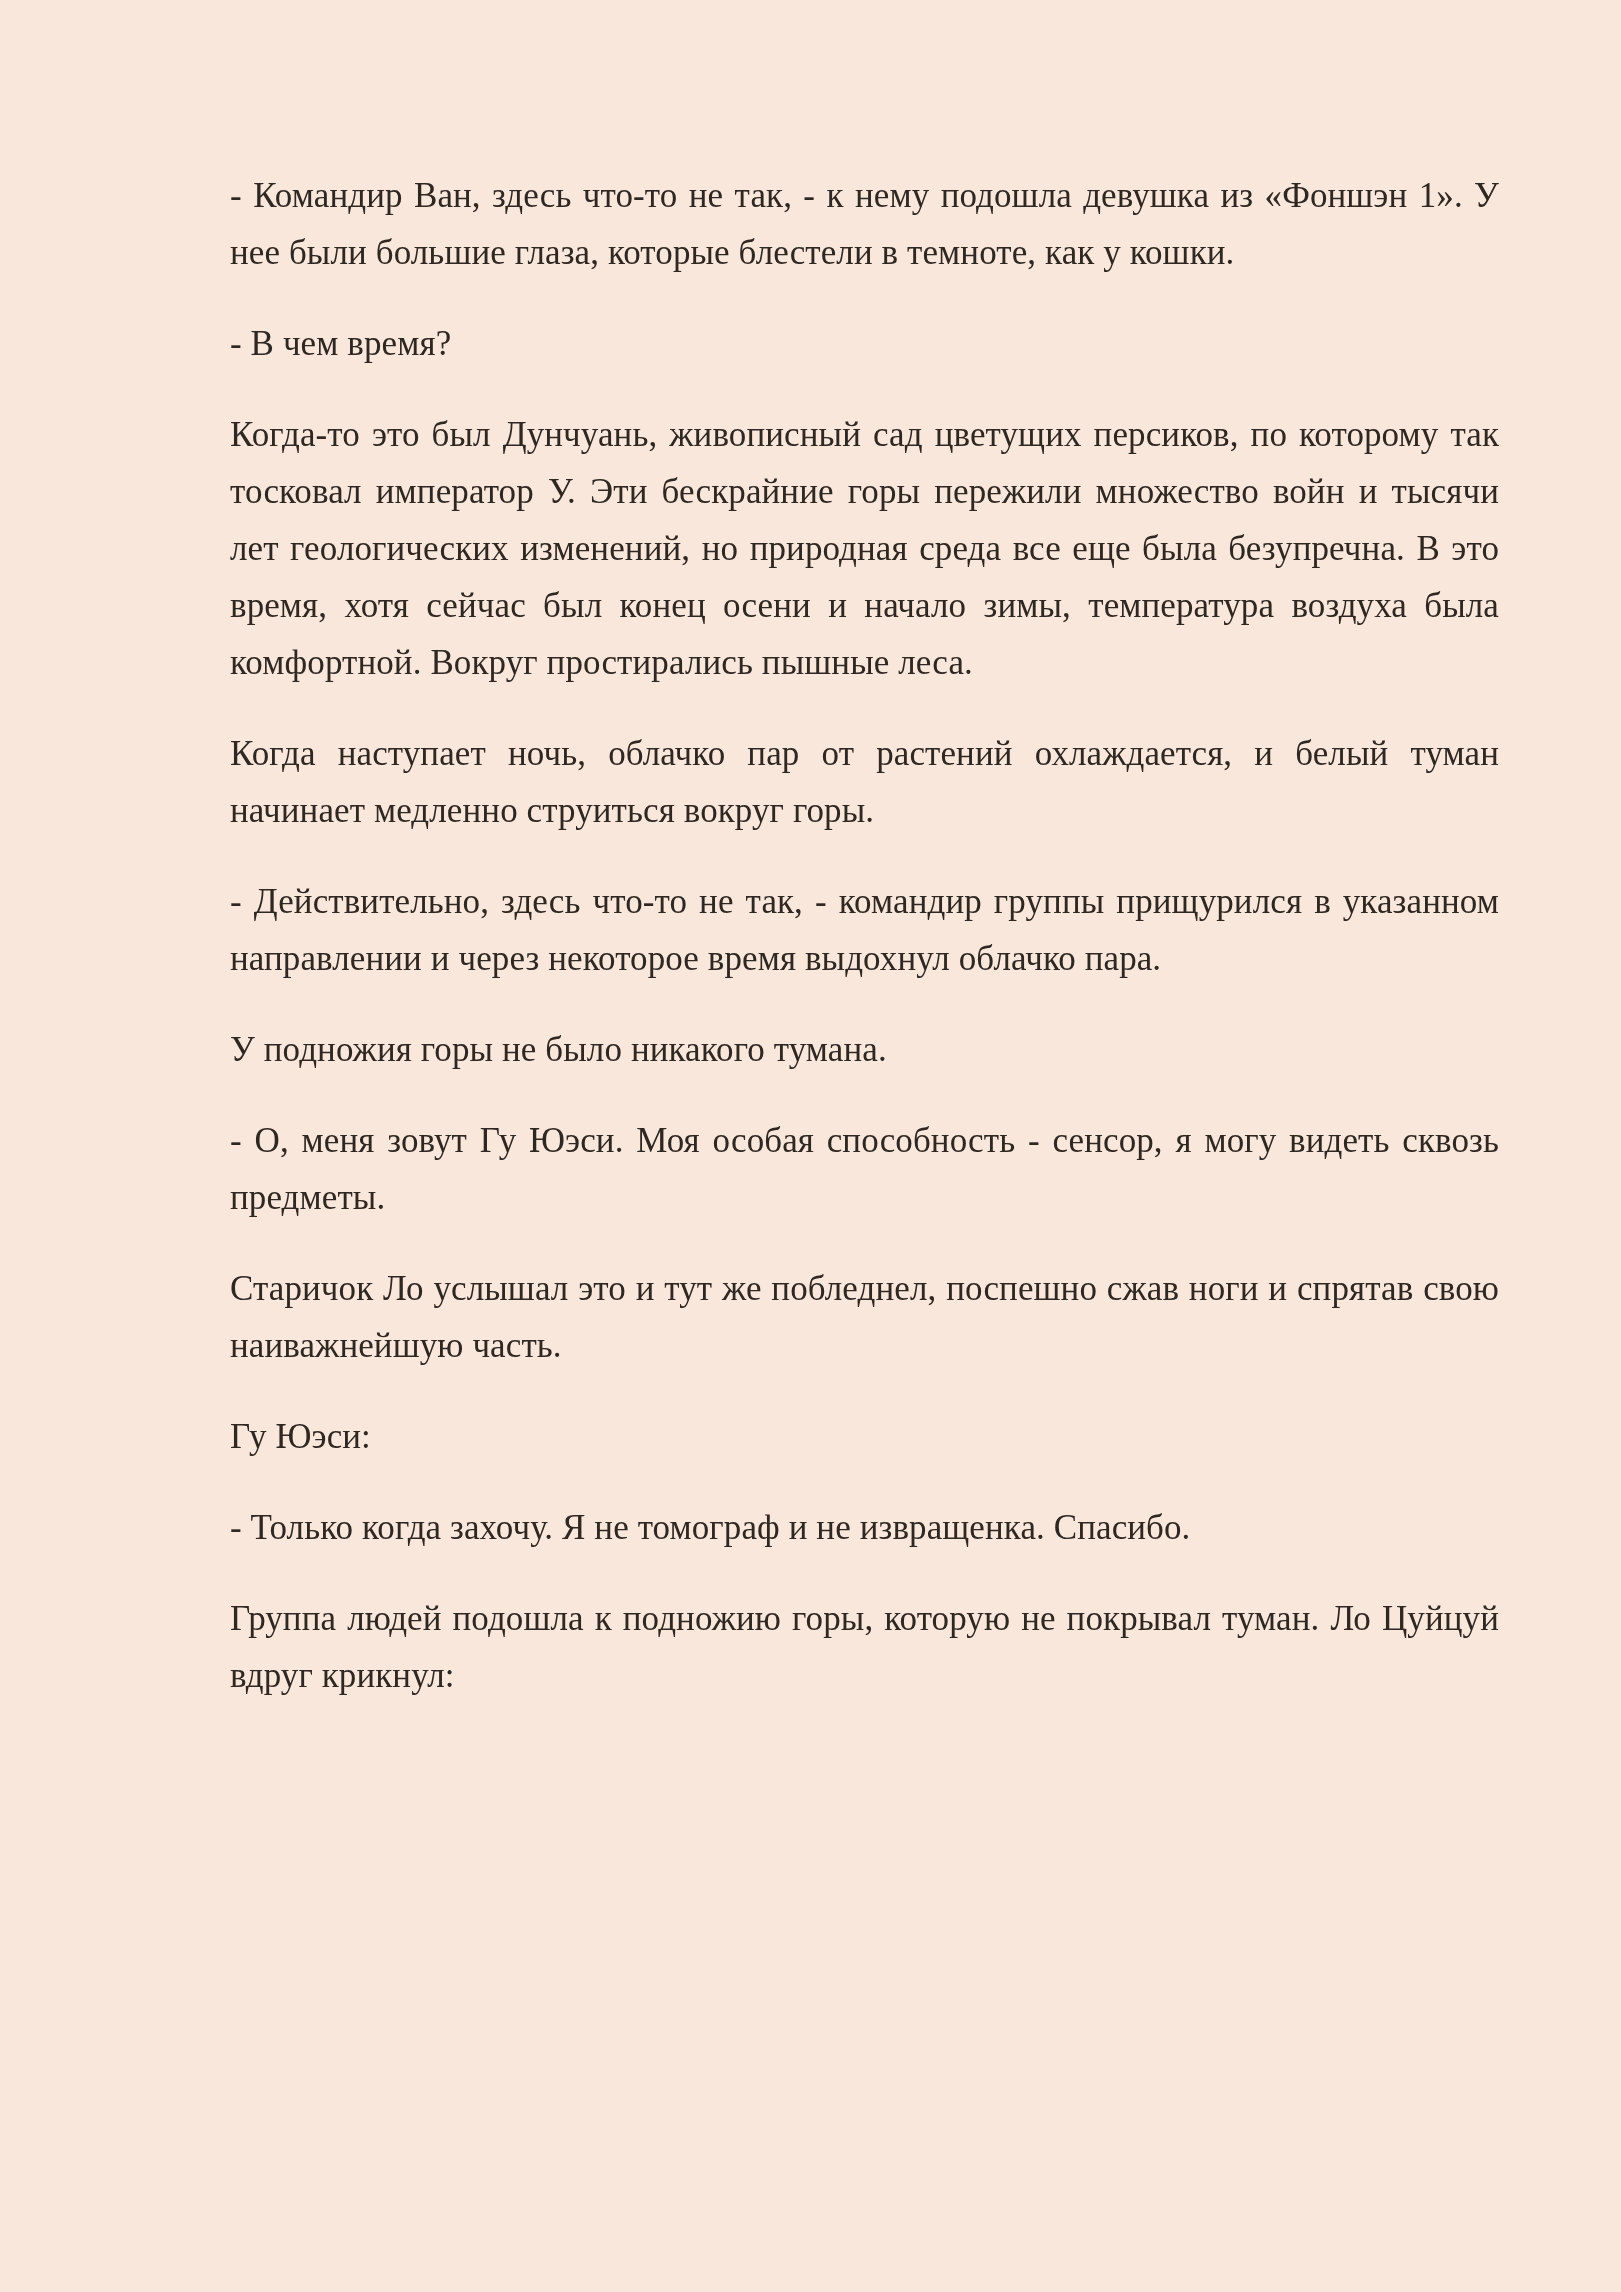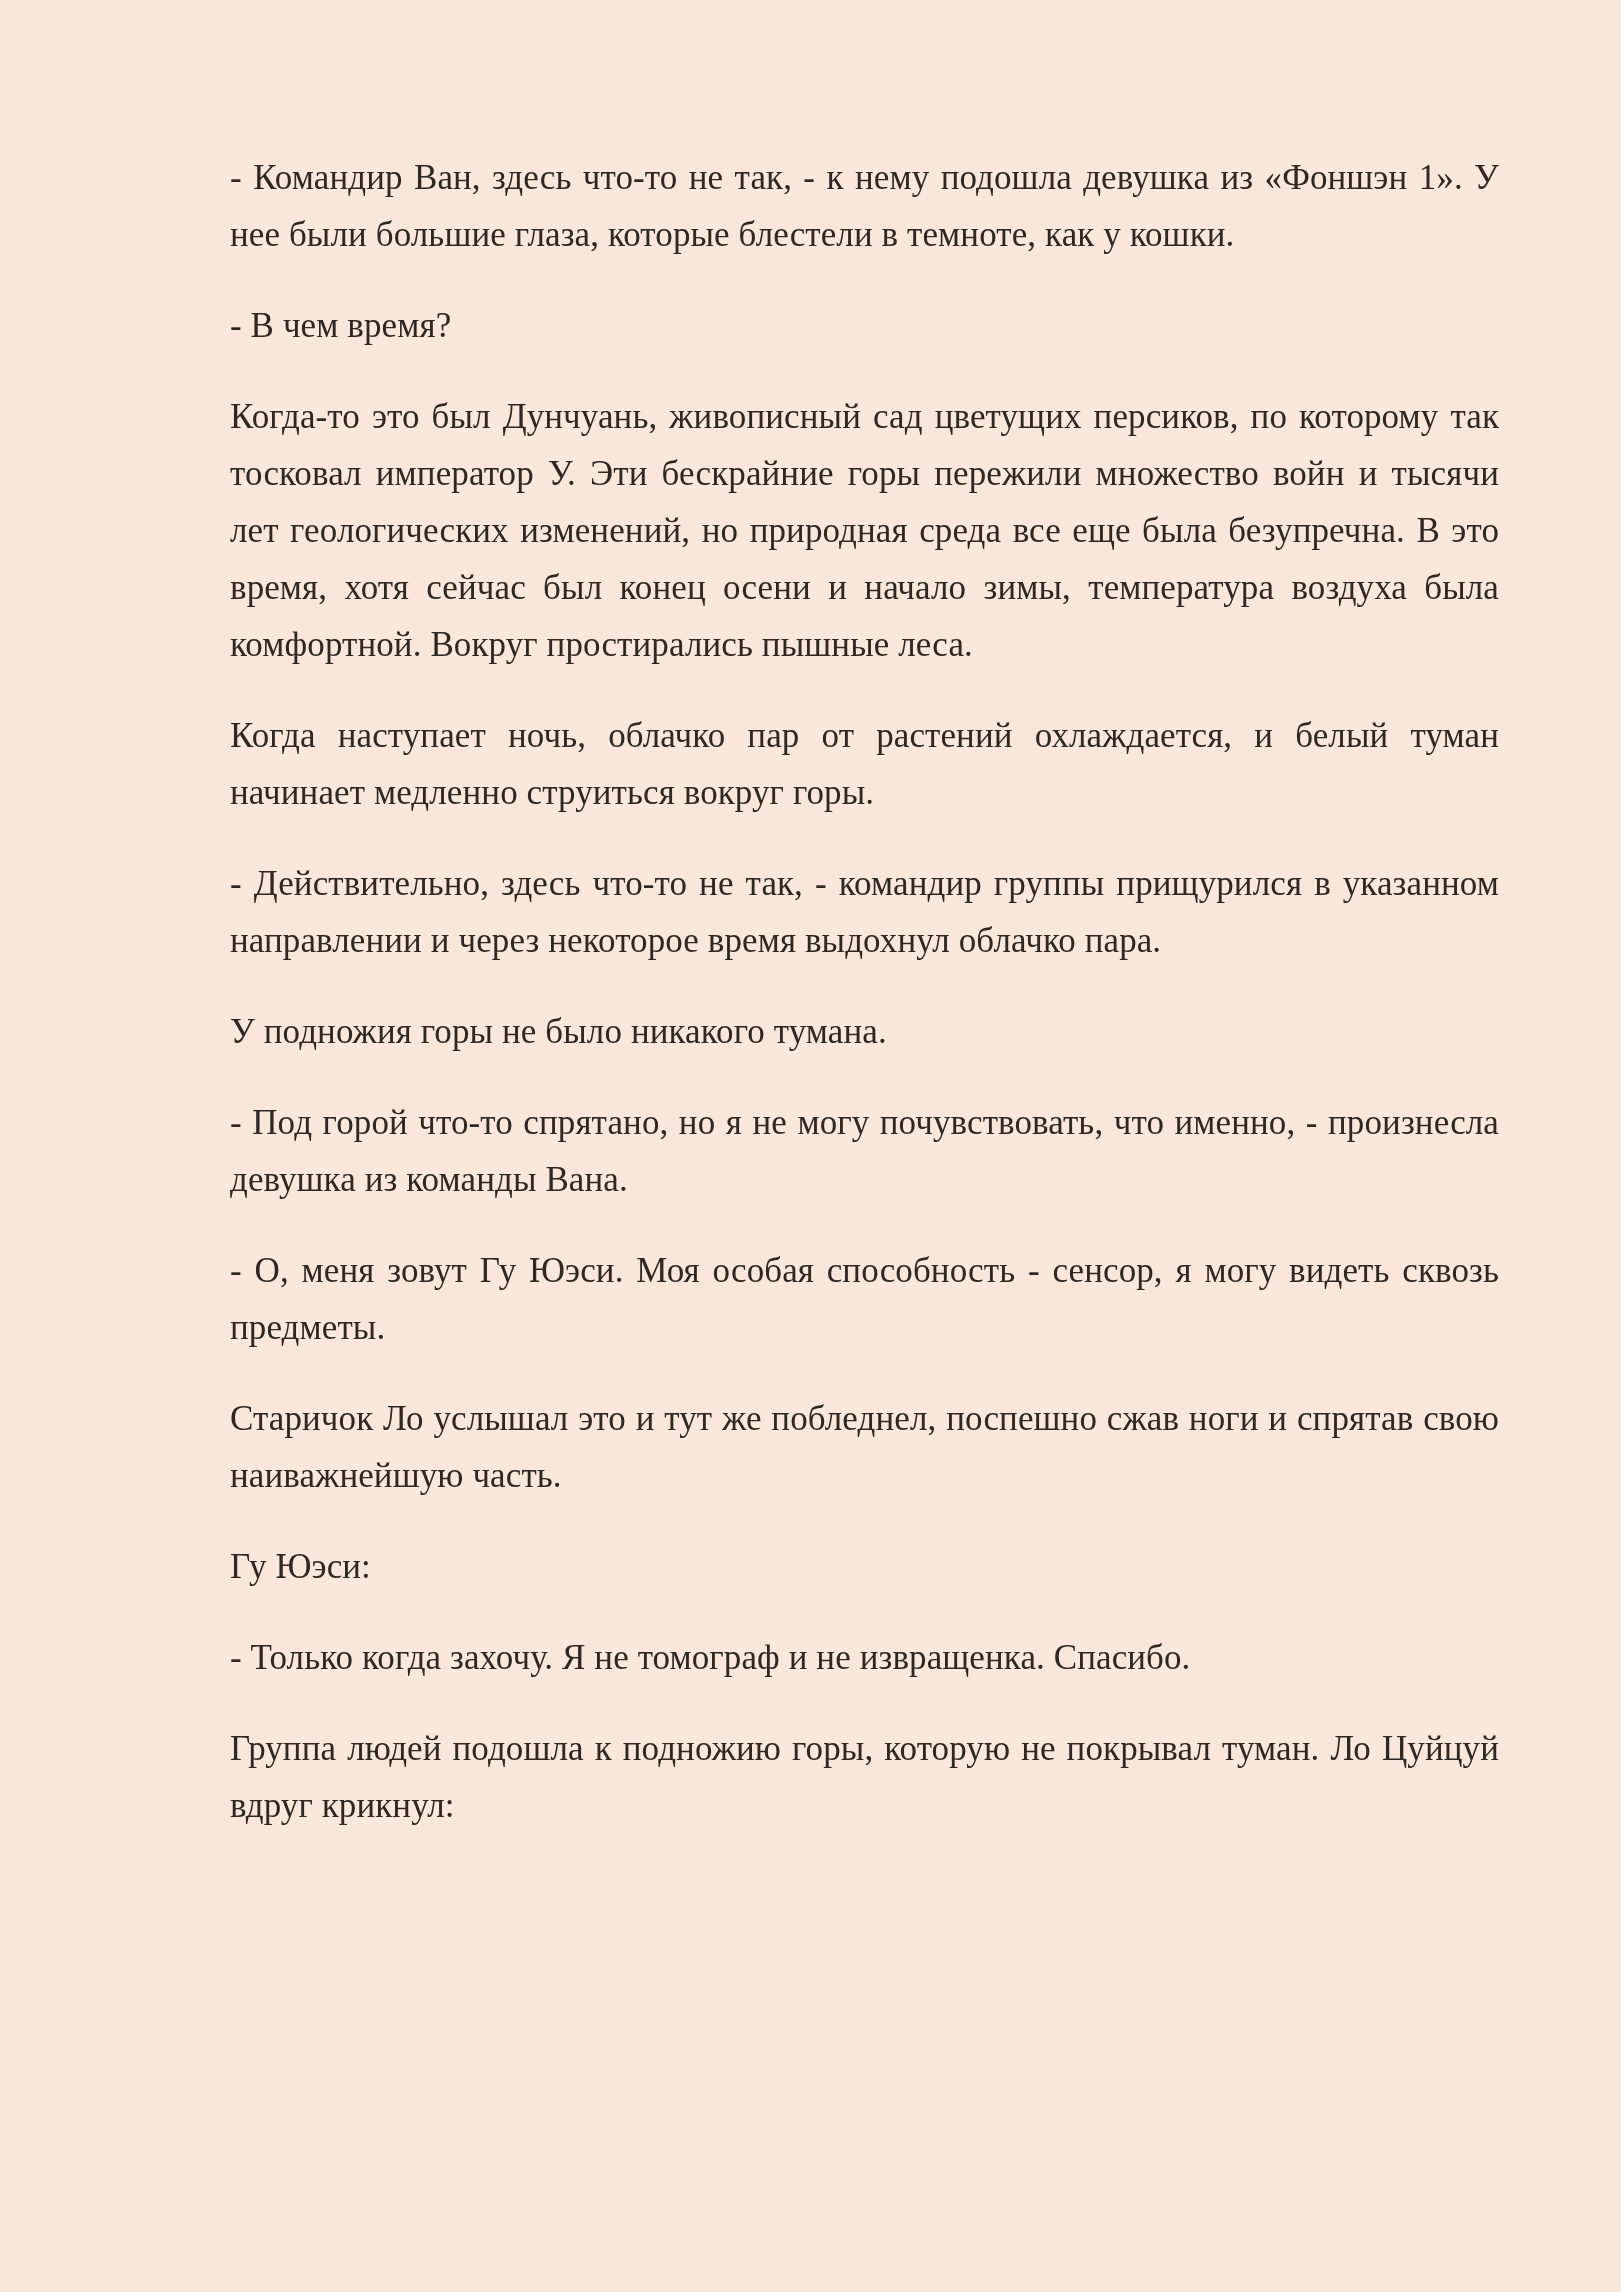--- a/index.html
+++ b/index.html
@@ -10,20 +10,21 @@
     width: 1621px;
     height: 2293px;
     position: relative;
     background: #FAE7DB; 
     overflow: hidden;
     font-family: "Liberation Serif", "DejaVu Serif", serif;
   }
   .reader-page {
     position: absolute;
     inset: 0;
+    margin-top: 18px;
   }
   .page-text {
     position: absolute;
     left: 230px;
     top: 0;
     width: 1269px;
     padding-top: 149px;
     color: #2E2722; 
   }
   .page-text p {
@@ -39,21 +40,20 @@
 <body style="background: rgb(250, 231, 219);">
 
 <div class="reader-page">
   <div class="page-text" style="color: rgb(46, 39, 34);">
       <p>- Командир Ван, здесь что-то не так, - к нему подошла девушка из «Фоншэн 1». У нее были большие глаза, которые блестели в темноте, как у кошки.</p>
       <p>- В чем время?</p>
       <p>Когда-то это был Дунчуань, живописный сад цветущих персиков, по которому так тосковал император У. Эти бескрайние горы пережили множество войн и тысячи лет геологических изменений, но природная среда все еще была безупречна. В это время, хотя сейчас был конец осени и начало зимы, температура воздуха была комфортной. Вокруг простирались пышные леса.</p>
       <p>Когда наступает ночь, облачко пар от растений охлаждается, и белый туман начинает медленно струиться вокруг горы.</p>
       <p>- Действительно, здесь что-то не так, - командир группы прищурился в указанном направлении и через некоторое время выдохнул облачко пара.</p>
       <p>У подножия горы не было никакого тумана.</p>
-      <p>- Под горой что-то спрятано, но я не могу почувствовать, что именно, - произнесла девушка из команды Вана.</p>
       <p>- О, меня зовут Гу Юэси. Моя особая способность - сенсор, я могу видеть сквозь предметы.</p>
       <p>Старичок Ло услышал это и тут же побледнел, поспешно сжав ноги и спрятав свою наиважнейшую часть.</p>
       <p>Гу Юэси:</p>
       <p>- Только когда захочу. Я не томограф и не извращенка. Спасибо.</p>
       <p>Группа людей подошла к подножию горы, которую не покрывал туман. Ло Цуйцуй вдруг крикнул:</p>
     </div>
 </div>
 
 
 </body></html>

